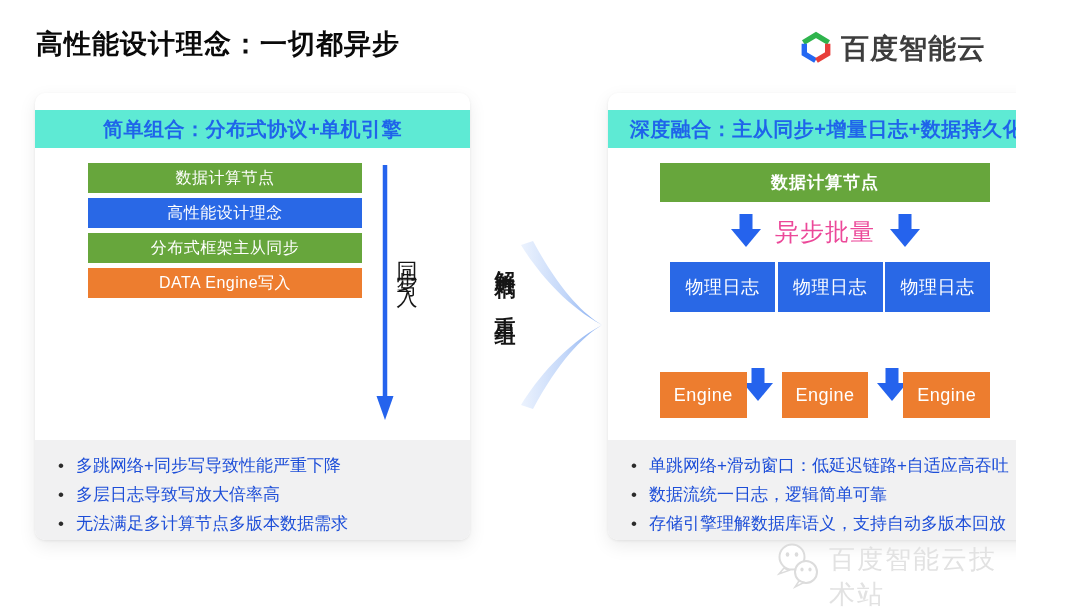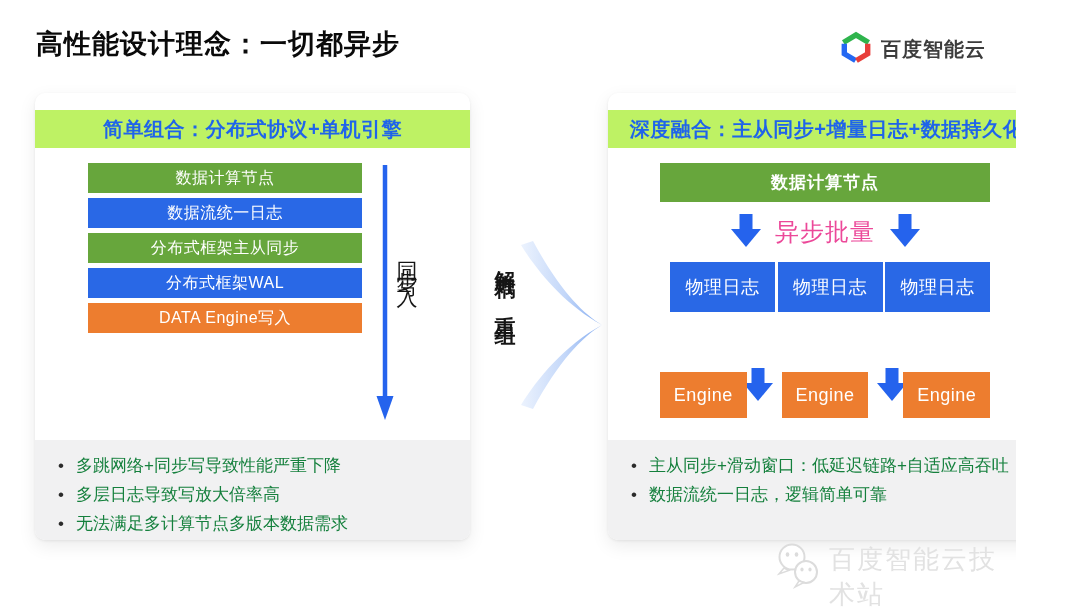--- a/index.html
+++ b/index.html
@@ -7,41 +7,41 @@
   .slide {
     position:relative; width:1016px; height:608px; background:#ffffff; overflow:hidden;
     font-family:"Liberation Sans", sans-serif; color:#111;
   }
   
   .title {
     position:absolute; left:36px; top:26px;
     font-size:27px; font-weight:800; color:#0a0a0a; letter-spacing:1px;
   }
   .logo { position:absolute; right:30px; top:30px; display:flex; align-items:center; gap:7px; }
-  .logo-text { font-size:20px; font-weight:700; color:#3d3d3d; letter-spacing:1px; }
+  .logo-text { font-size:28px; font-weight:700; color:#3d3d3d; letter-spacing:1px; }
 
   
   .card {
     position:absolute; top:93px; height:447px; background:#fff; border-radius:10px;
     box-shadow:0 1px 3px rgba(0,0,0,.07), 0 6px 18px rgba(0,0,0,.08);
   }
   .card-left  { left:35px;  width:435px; }
   .card-right { left:608px; width:437px; }
   .band {
-    position:absolute; left:0; right:0; top:17px; height:38px; background:#bef264;
+    position:absolute; left:0; right:0; top:17px; height:38px; background:#5eead4;
     display:flex; align-items:center; justify-content:center;
     font-size:20px; font-weight:700; color:#1f64ea; letter-spacing:.5px;
   }
   .notes {
     position:absolute; left:0; right:0; bottom:0; height:100px;
     background:#f1f1f2; border-radius:0 0 10px 10px; padding:11px 8px 0 20px;
   }
   .notes ul { list-style:none; }
   .notes li {
-    position:relative; padding-left:21px; font-size:17px; line-height:29px; color:#15803d;
+    position:relative; padding-left:21px; font-size:17px; line-height:29px; color:#1d4ed8;
   }
   .notes li::before { content:"•"; position:absolute; left:3px; top:0; color:#2b2b2b; }
 
   
   .bars { position:absolute; left:53px; top:70px; width:274px; display:flex; flex-direction:column; gap:5px; }
   .bar {
     height:30px; display:flex; align-items:center; justify-content:center;
     color:#fff; font-size:16px; letter-spacing:.5px;
   }
   .bar.gap { }
@@ -103,23 +103,22 @@
       </svg>
     </span>
     <span class="logo-text">百度智能云</span>
   </div>
 
   <section class="card card-left">
     <div class="band">简单组合：分布式协议+单机引擎</div>
 
     <div class="bars">
       <div class="bar c-green">数据计算节点</div>
-      <div class="bar c-blue">数据流统一日志</div>
+      <div class="bar c-blue">高性能设计理念</div>
       <div class="bar c-green gap">分布式框架主从同步</div>
-      <div class="bar c-blue">分布式框架WAL</div>
       <div class="bar c-orange">DATA Engine写入</div>
     </div>
 
     <span class="sync-arrow">
       <svg width="20" height="258" viewBox="0 0 20 258">
         <line x1="10" y1="2" x2="10" y2="235" stroke="#2563ed" stroke-width="4.5"></line>
         <polygon points="1.5,233 18.5,233 10,257" fill="#2563ed"></polygon>
       </svg>
     </span>
     <div class="vtext sync-label">同步写入</div>
@@ -194,22 +193,23 @@
     </div>
 
     <div class="rc-row node-row engine-row">
       <div class="node c-orange">Engine</div>
       <div class="node c-orange">Engine</div>
       <div class="node c-orange">Engine</div>
     </div>
 
     <div class="notes">
       <ul>
-        <li>主从同步+滑动窗口：低延迟链路+自适应高吞吐</li>
+        <li>单跳网络+滑动窗口：低延迟链路+自适应高吞吐</li>
         <li>数据流统一日志，逻辑简单可靠</li>
+        <li>存储引擎理解数据库语义，支持自动多版本回放</li>
       </ul>
     </div>
   </section>
 
   <div class="watermark">
     <span>
       <svg width="48" height="50" viewBox="0 0 48 50">
         <circle cx="17" cy="15" r="12.5" fill="#fff" stroke="#dcdcdc" stroke-width="2"></circle>
         <ellipse cx="12.5" cy="12.5" rx="1.8" ry="2.2" fill="#dcdcdc"></ellipse>
         <ellipse cx="21.5" cy="12.5" rx="1.8" ry="2.2" fill="#dcdcdc"></ellipse>

